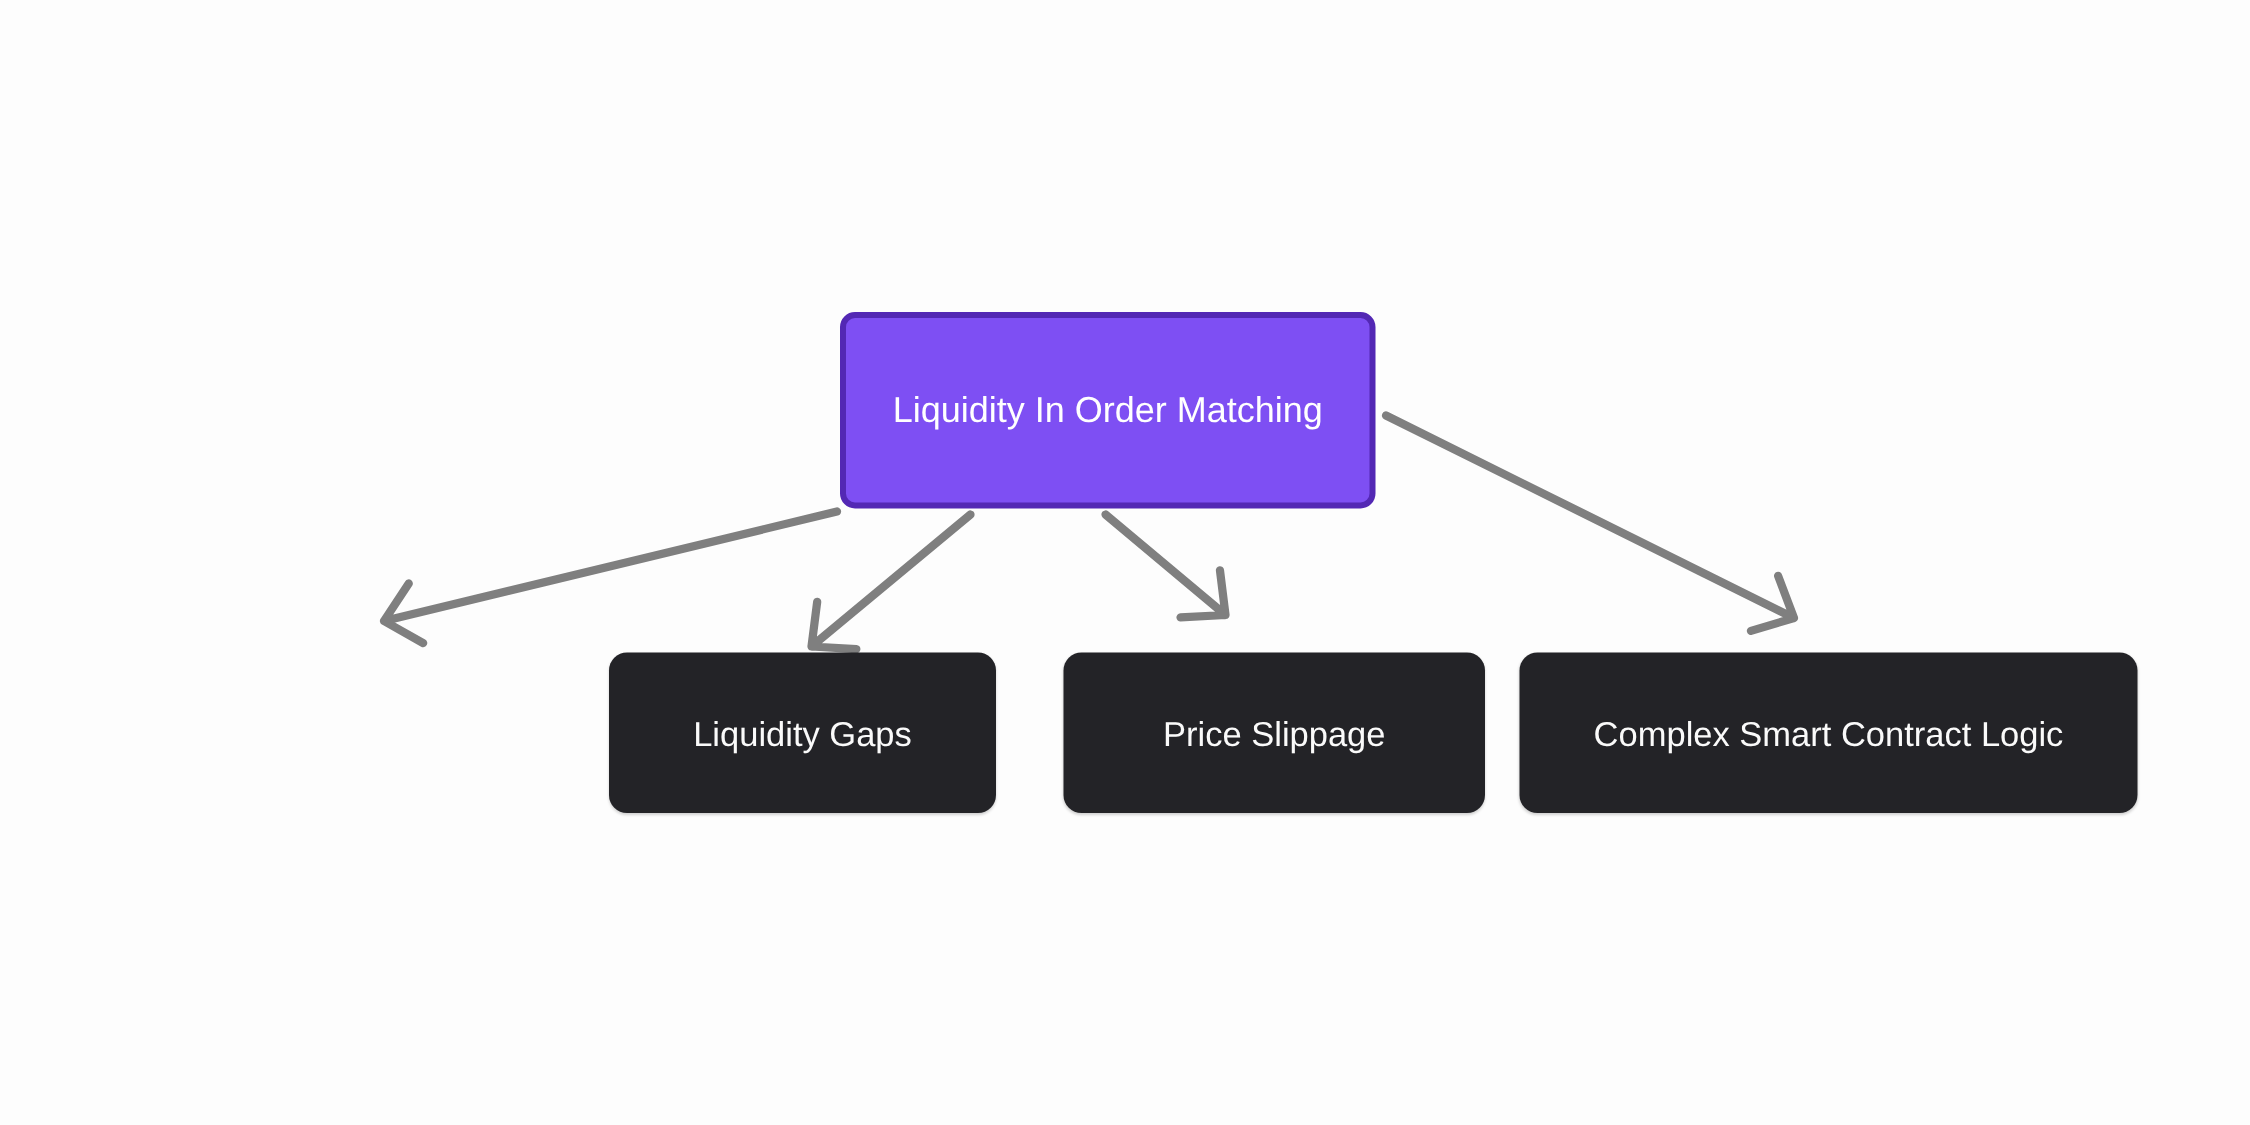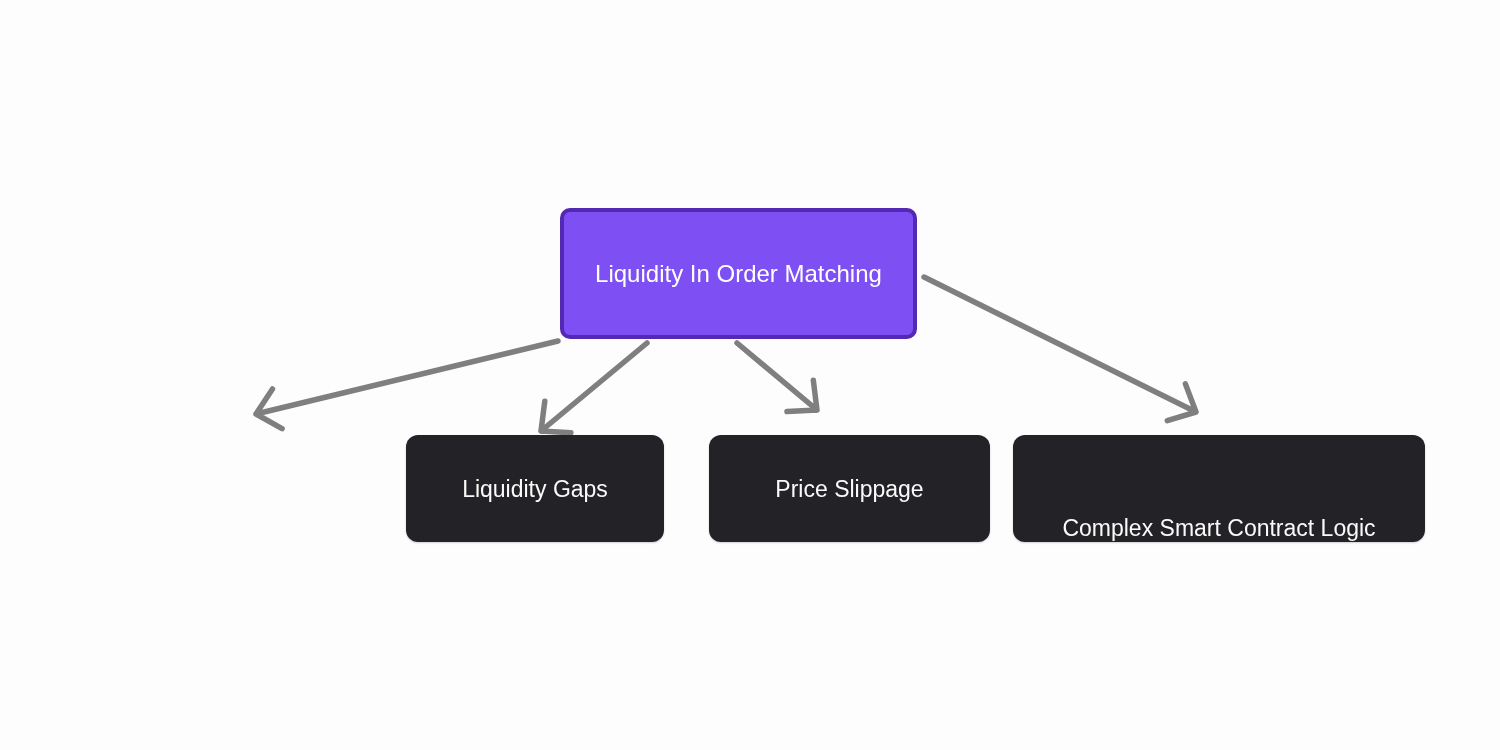--- a/index.html
+++ b/index.html
@@ -51,21 +51,21 @@
     border-radius: 12px;
     color: #fafafa;
     font-size: 23px;
     line-height: 28px;
     padding: 0 18px;
     box-shadow: 0 1px 2px rgba(0,0,0,0.18);
   }
   .node-child-1 { left: 75px;   width: 260px; }
   .node-child-2 { left: 406px;  width: 258px; }
   .node-child-3 { left: 667px;  width: 281px; margin-left: 42px; }
-  .node-child-4 { left: 1013px; width: 412px; align-items: flex-end; }
+  .node-child-4 { left: 1013px; width: 412px; }
   .edge {
     fill: none;
     stroke: #7f7f7f;
     stroke-width: 5.5;
     stroke-linecap: round;
     stroke-linejoin: round;
   }
 </style>
 </head>
 <body>

